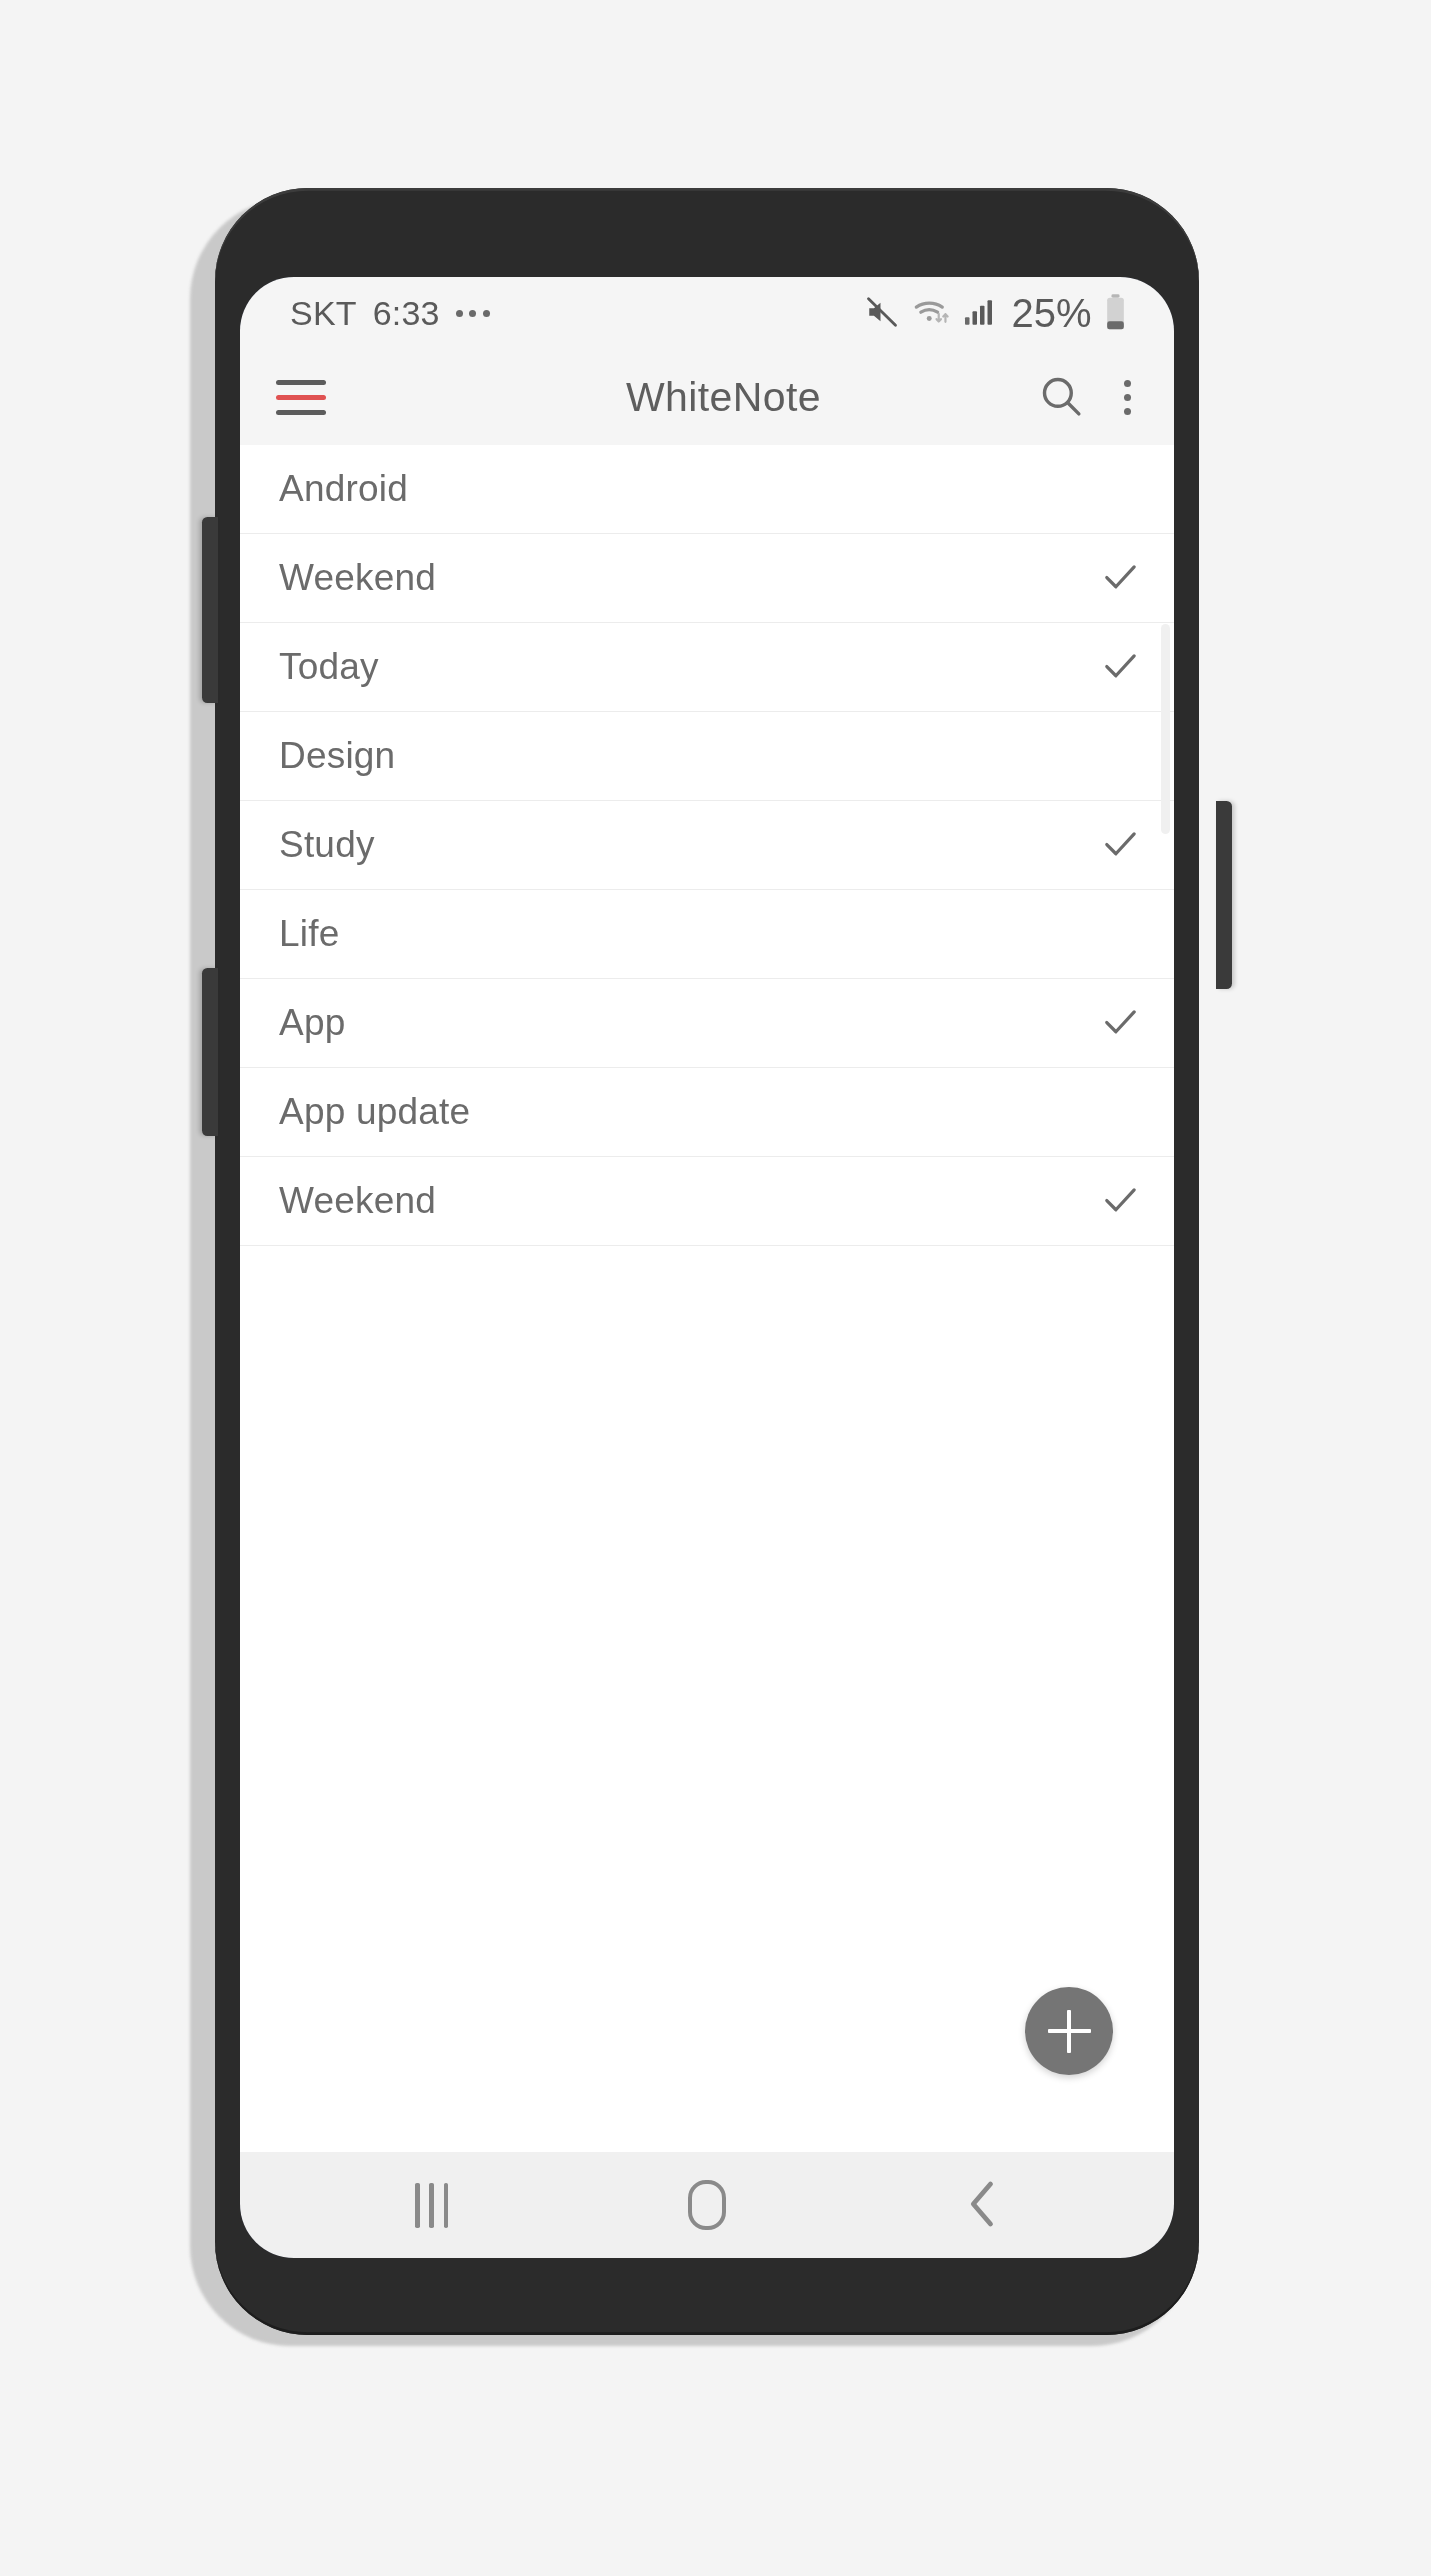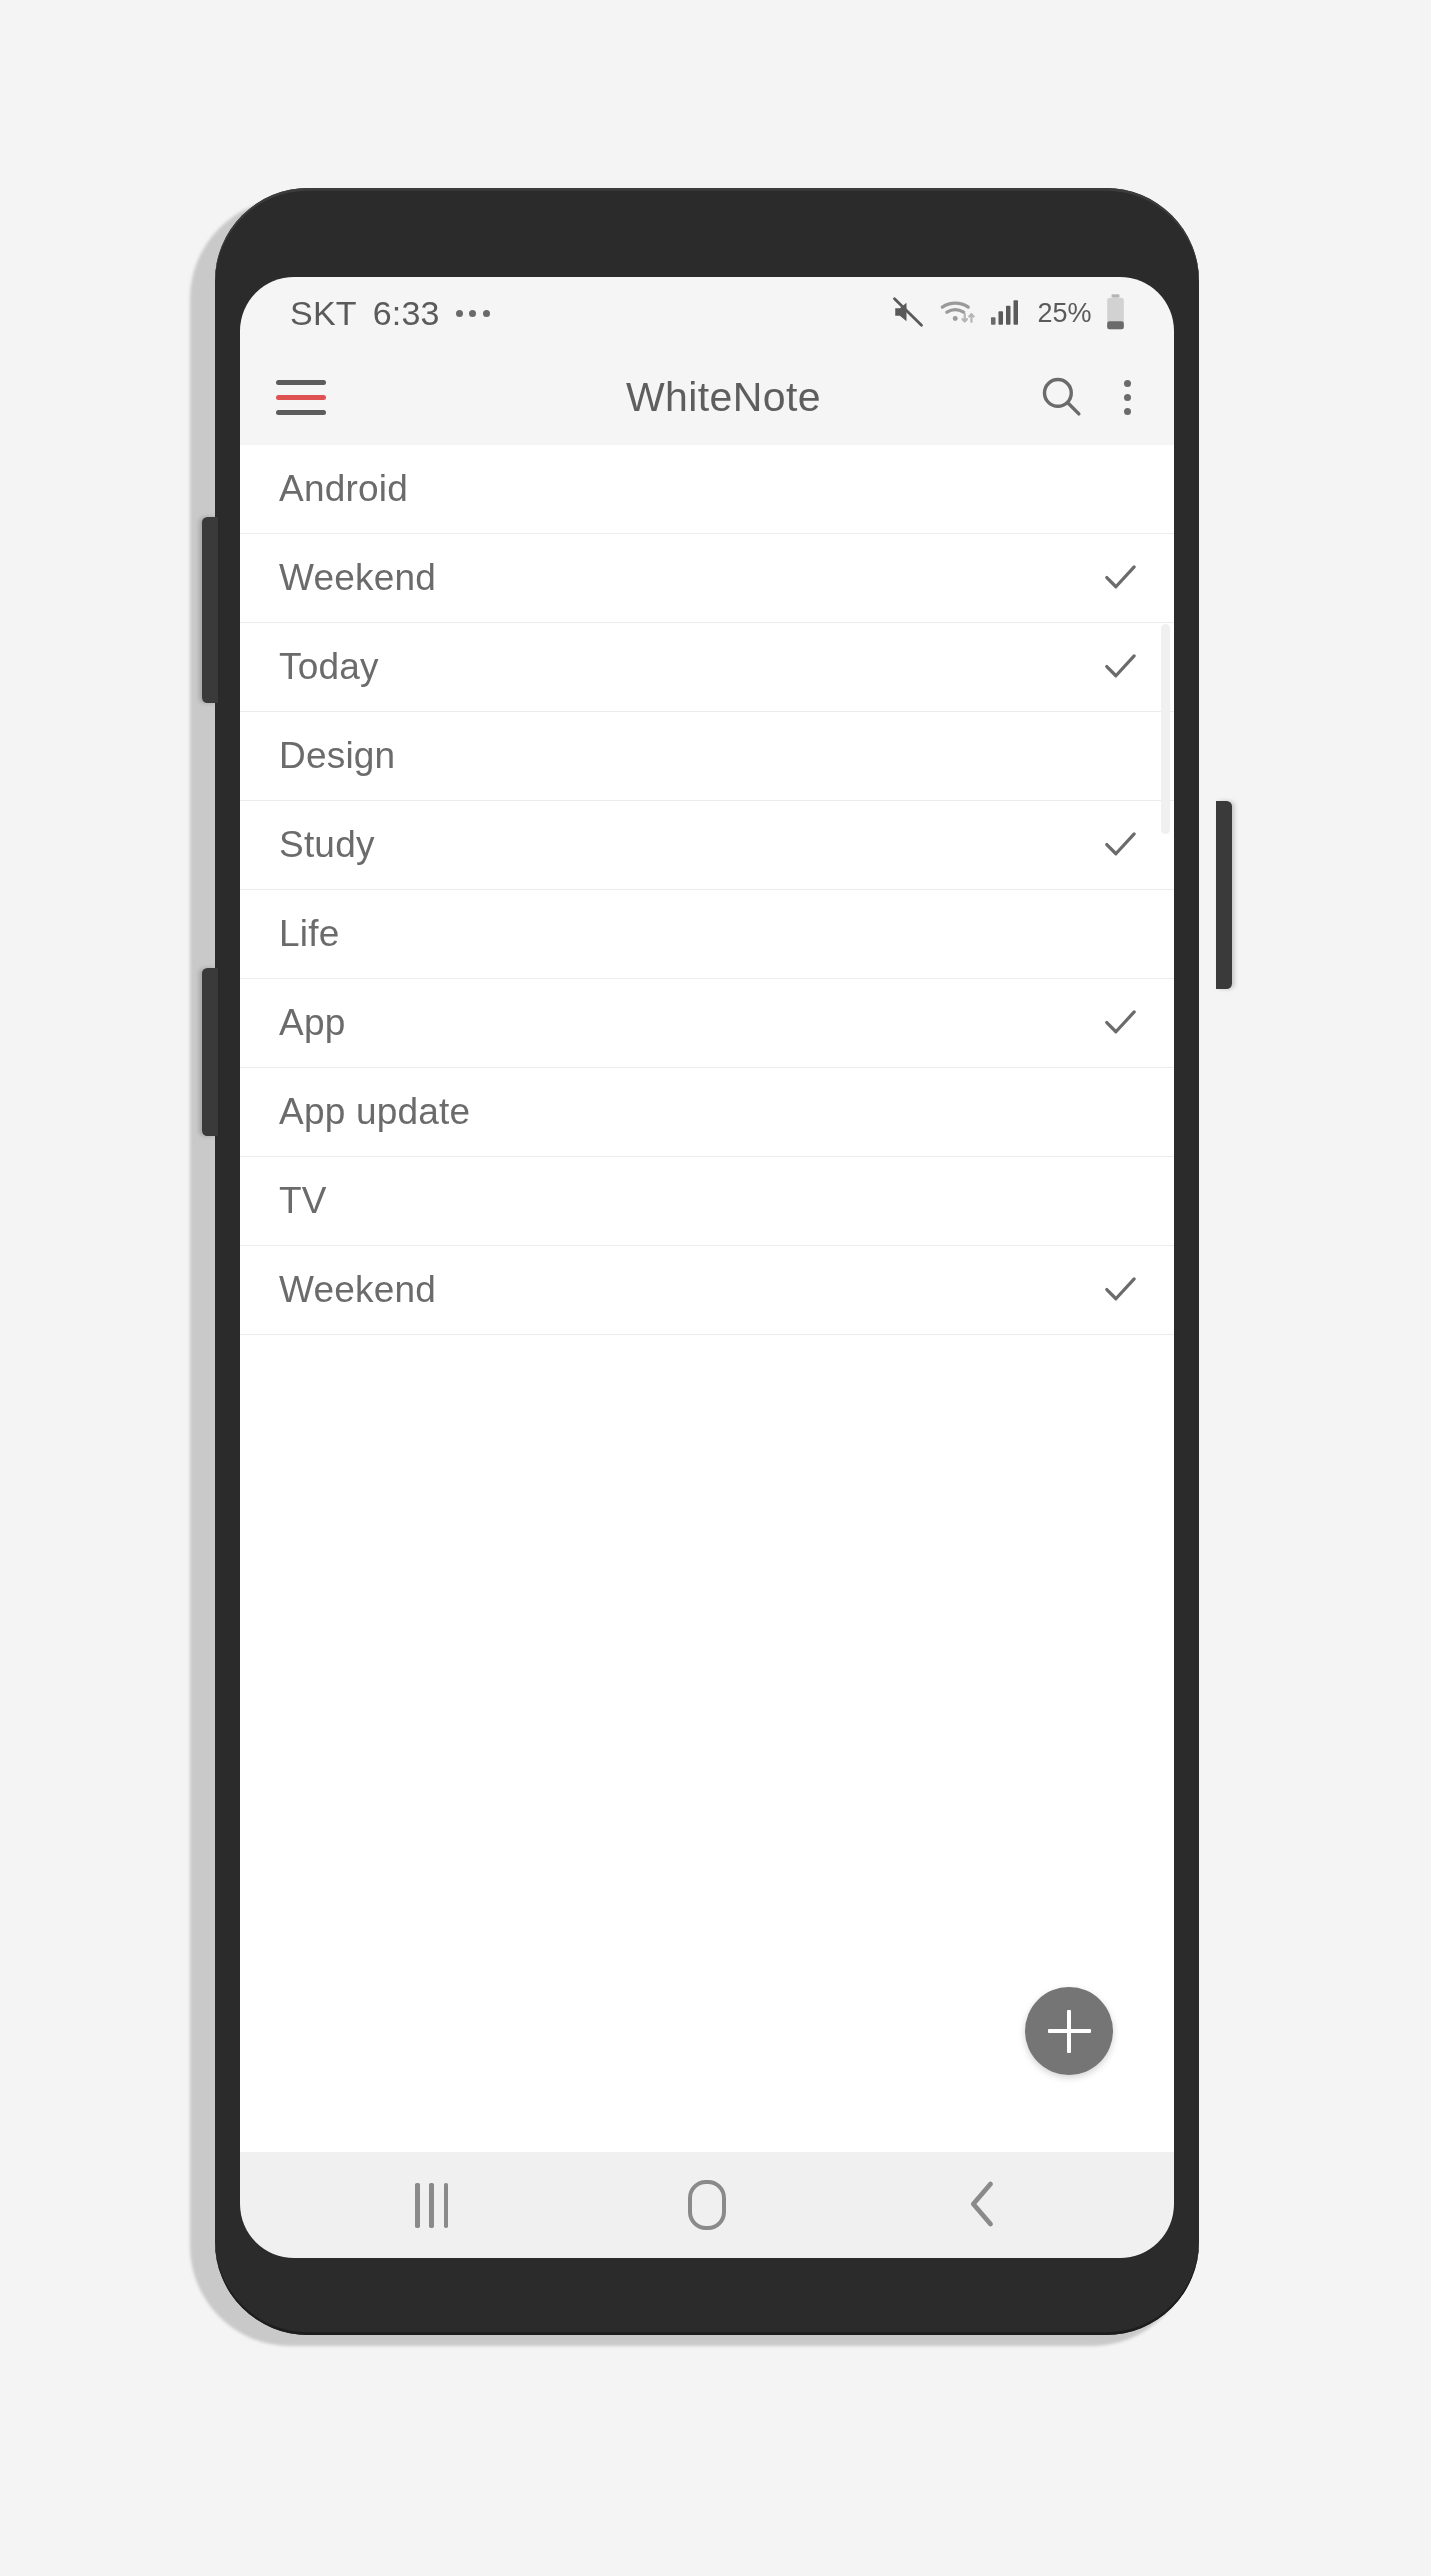--- a/index.html
+++ b/index.html
@@ -48,21 +48,21 @@
     background:#f5f5f5;
     display:flex; align-items:center;
     padding:0 47px 0 50px;
     color:#5a5a5a;
   }
   .sb-left{ display:flex; align-items:center; gap:16px; }
   .sb-carrier{ font-size:34px; letter-spacing:0.2px; color:#5a5a5a; }
   .sb-dots{ display:flex; gap:6.3px; align-items:center; }
   .sb-dots i{ width:7.2px; height:7.2px; border-radius:50%; background:#6a6a6a; display:block; }
   .sb-right{ margin-left:auto; display:flex; align-items:center; gap:12.5px; }
-  .sb-pct{ font-size:27px; color:#5a5a5a; margin-left:1.8px; }
+  .sb-pct{ font-size:40px; color:#5a5a5a; margin-left:1.8px; }
   .ic{ display:block; }
 
   
   .appbar{
     height:95px; flex:0 0 95px;
     background:#f5f5f5;
     display:flex; align-items:center;
     padding:0 39px 0 36px;
     position:relative;
   }
@@ -270,28 +270,20 @@
 
       <div class="row">
         <span class="row-label">App update</span>
         <span class="row-check hidden">
           <svg width="41" height="41" viewBox="0 0 24 24">
               <path d="M4 12.6 9.3 18 20 6.4" stroke="#6b6b6b" stroke-width="1.9" fill="none" stroke-linecap="round" stroke-linejoin="round"></path>
             </svg>
         </span>
       </div>
 
-      <div class="row">
-        <span class="row-label">TV</span>
-        <span class="row-check hidden">
-          <svg width="41" height="41" viewBox="0 0 24 24">
-              <path d="M4 12.6 9.3 18 20 6.4" stroke="#6b6b6b" stroke-width="1.9" fill="none" stroke-linecap="round" stroke-linejoin="round"></path>
-            </svg>
-        </span>
-      </div>
 
       <div class="row">
         <span class="row-label">Weekend</span>
         <span class="row-check">
           <svg width="41" height="41" viewBox="0 0 24 24">
               <path d="M4 12.6 9.3 18 20 6.4" stroke="#6b6b6b" stroke-width="1.9" fill="none" stroke-linecap="round" stroke-linejoin="round"></path>
             </svg>
         </span>
       </div>
 

